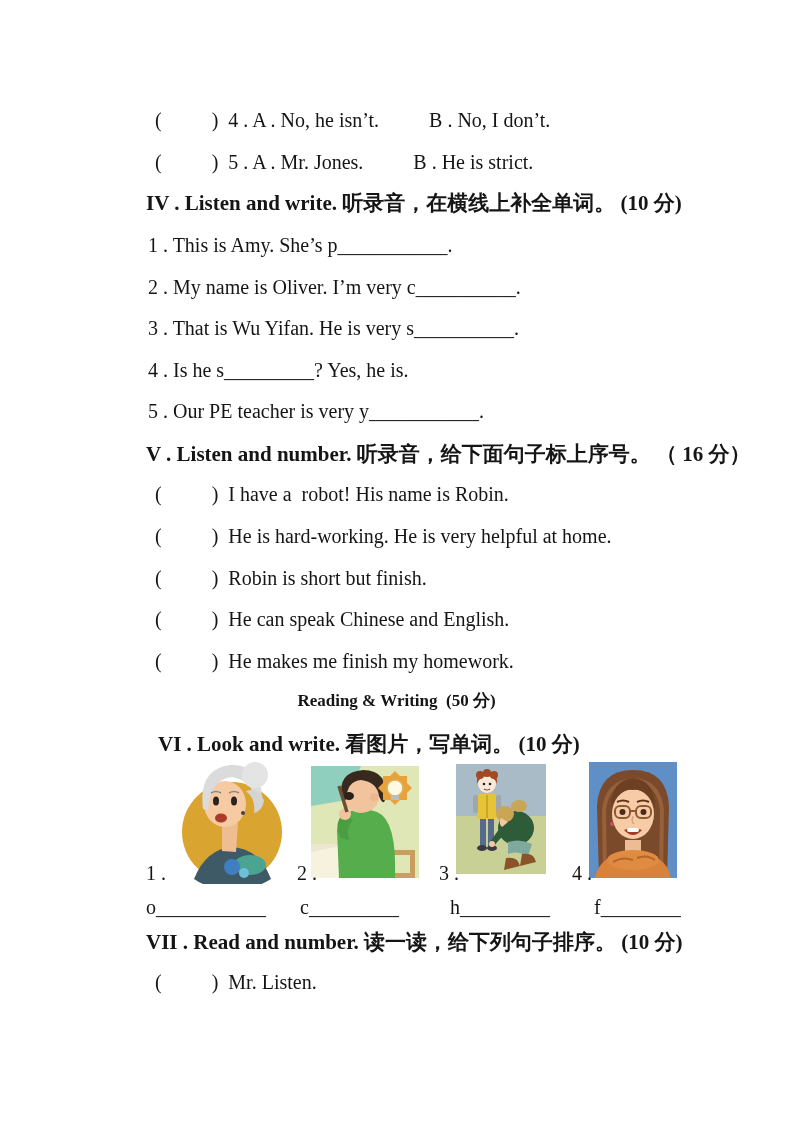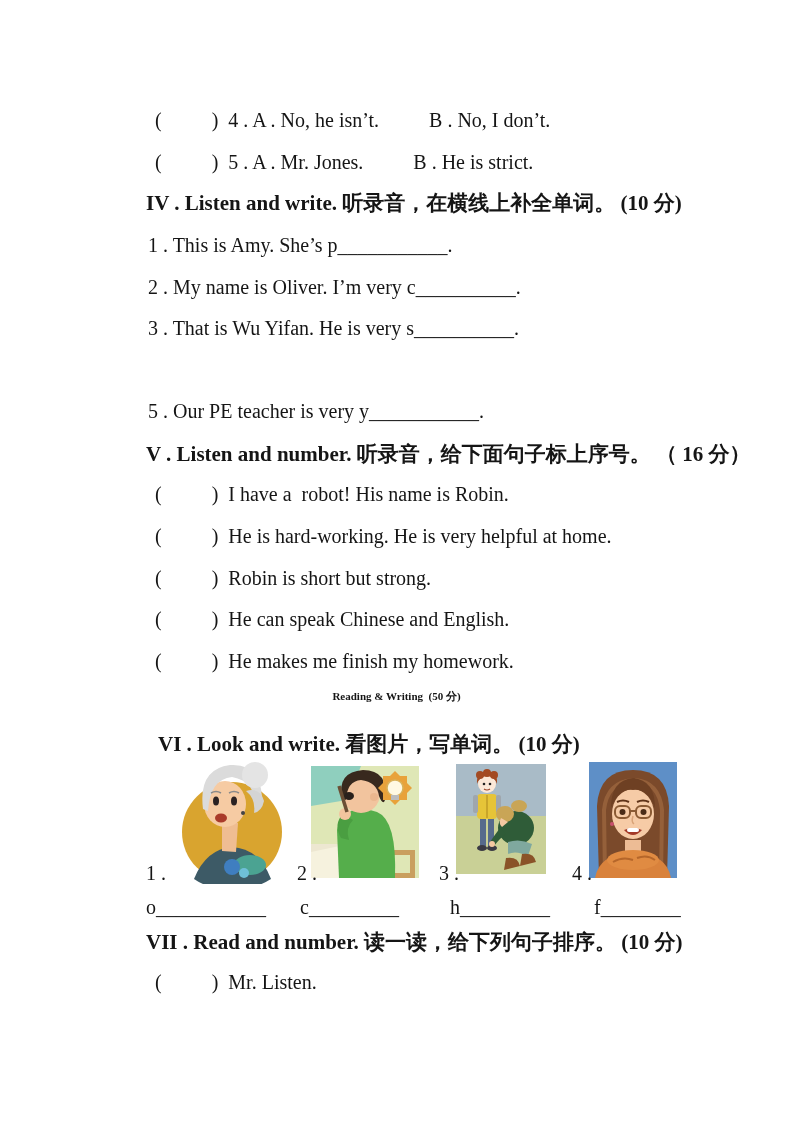--- a/index.html
+++ b/index.html
@@ -23,43 +23,44 @@
     line-height: 1.25;
   }
   .heading {
     font-weight: bold;
     font-size: 21px;
   }
   .center-title {
     left: 0; width: 100%;
     text-align: center;
     font-weight: bold;
-    font-size: 11px;
+    font-size: 17px;
   }
   .fig { position: absolute; }
   .fig svg { display: block; }
 </style>
 </head>
 <body>
 
 <div class="doc">
 
   <div class="line" style="left:155px; top:108px">(          )  4 . A . No, he isn’t.          B . No, I don’t.</div>
   <div class="line" style="left:155px; top:150px">(          )  5 . A . Mr. Jones.          B . He is strict.</div>
 
   <div class="line heading" style="left:146px; top:190px">IV . Listen and write. 听录音，在横线上补全单词。 (10 分)</div>
   <div class="line" style="left:148px; top:233px">1 . This is Amy. She’s p___________.</div>
   <div class="line" style="left:148px; top:275px">2 . My name is Oliver. I’m very c__________.</div>
   <div class="line" style="left:148px; top:316px">3 . That is Wu Yifan. He is very s__________.</div>
+  <div class="line" style="left:148px; top:358px">4 . Is he s_________? Yes, he is.</div>
   <div class="line" style="left:148px; top:399px">5 . Our PE teacher is very y___________.</div>
 
   <div class="line heading" style="left:146px; top:441px">V . Listen and number. 听录音，给下面句子标上序号。 （ 16 分）</div>
   <div class="line" style="left:155px; top:482px">(          )  I have a  robot! His name is Robin.</div>
   <div class="line" style="left:155px; top:524px">(          )  He is hard-working. He is very helpful at home.</div>
-  <div class="line" style="left:155px; top:566px">(          )  Robin is short but strong.</div>
+  <div class="line" style="left:155px; top:566px">(          )  Robin is short but finish.</div>
   <div class="line" style="left:155px; top:607px">(          )  He can speak Chinese and English.</div>
   <div class="line" style="left:155px; top:649px">(          )  He makes me finish my homework.</div>
 
   <div class="line center-title" style="top:690px">Reading &amp; Writing  (50 分)</div>
 
   <div class="line heading" style="left:158px; top:731px">VI . Look and write. 看图片，写单词。 (10 分)</div>
 
   <div class="fig" style="left:172px; top:757px">
     <svg width="118" height="127" viewBox="0 0 118 127">
       <circle cx="60" cy="75" r="50" fill="#D9A42F"></circle>

